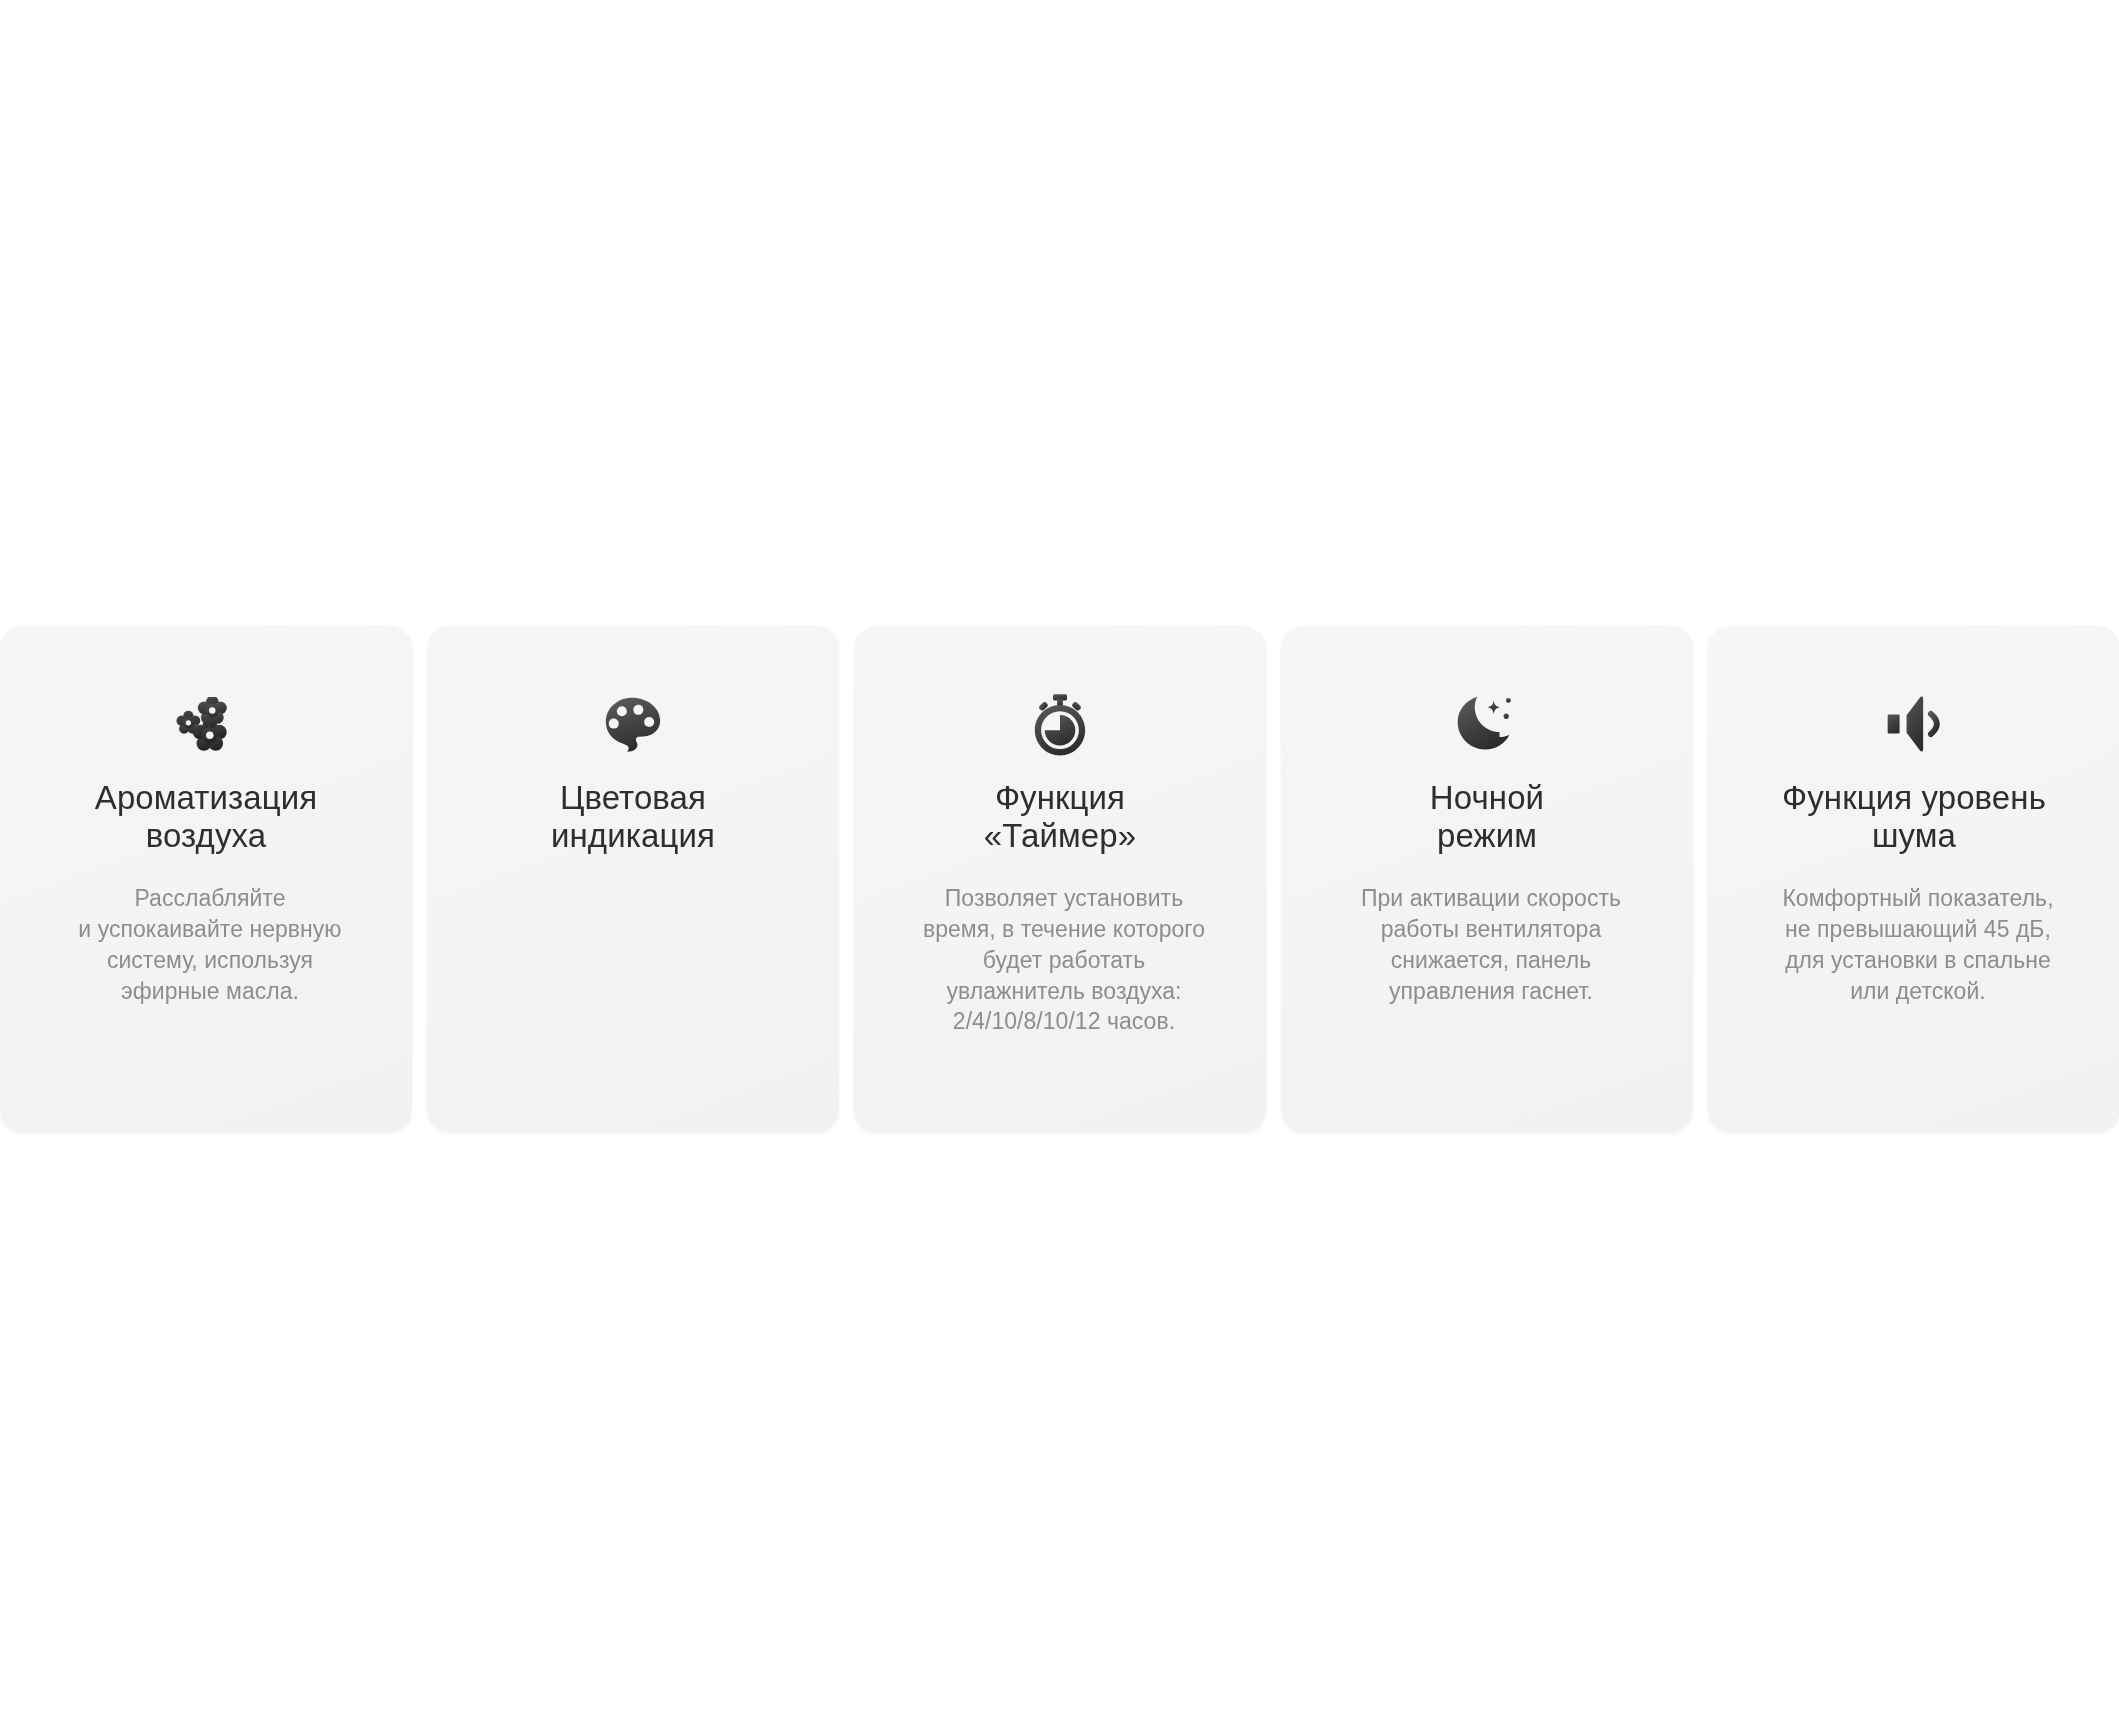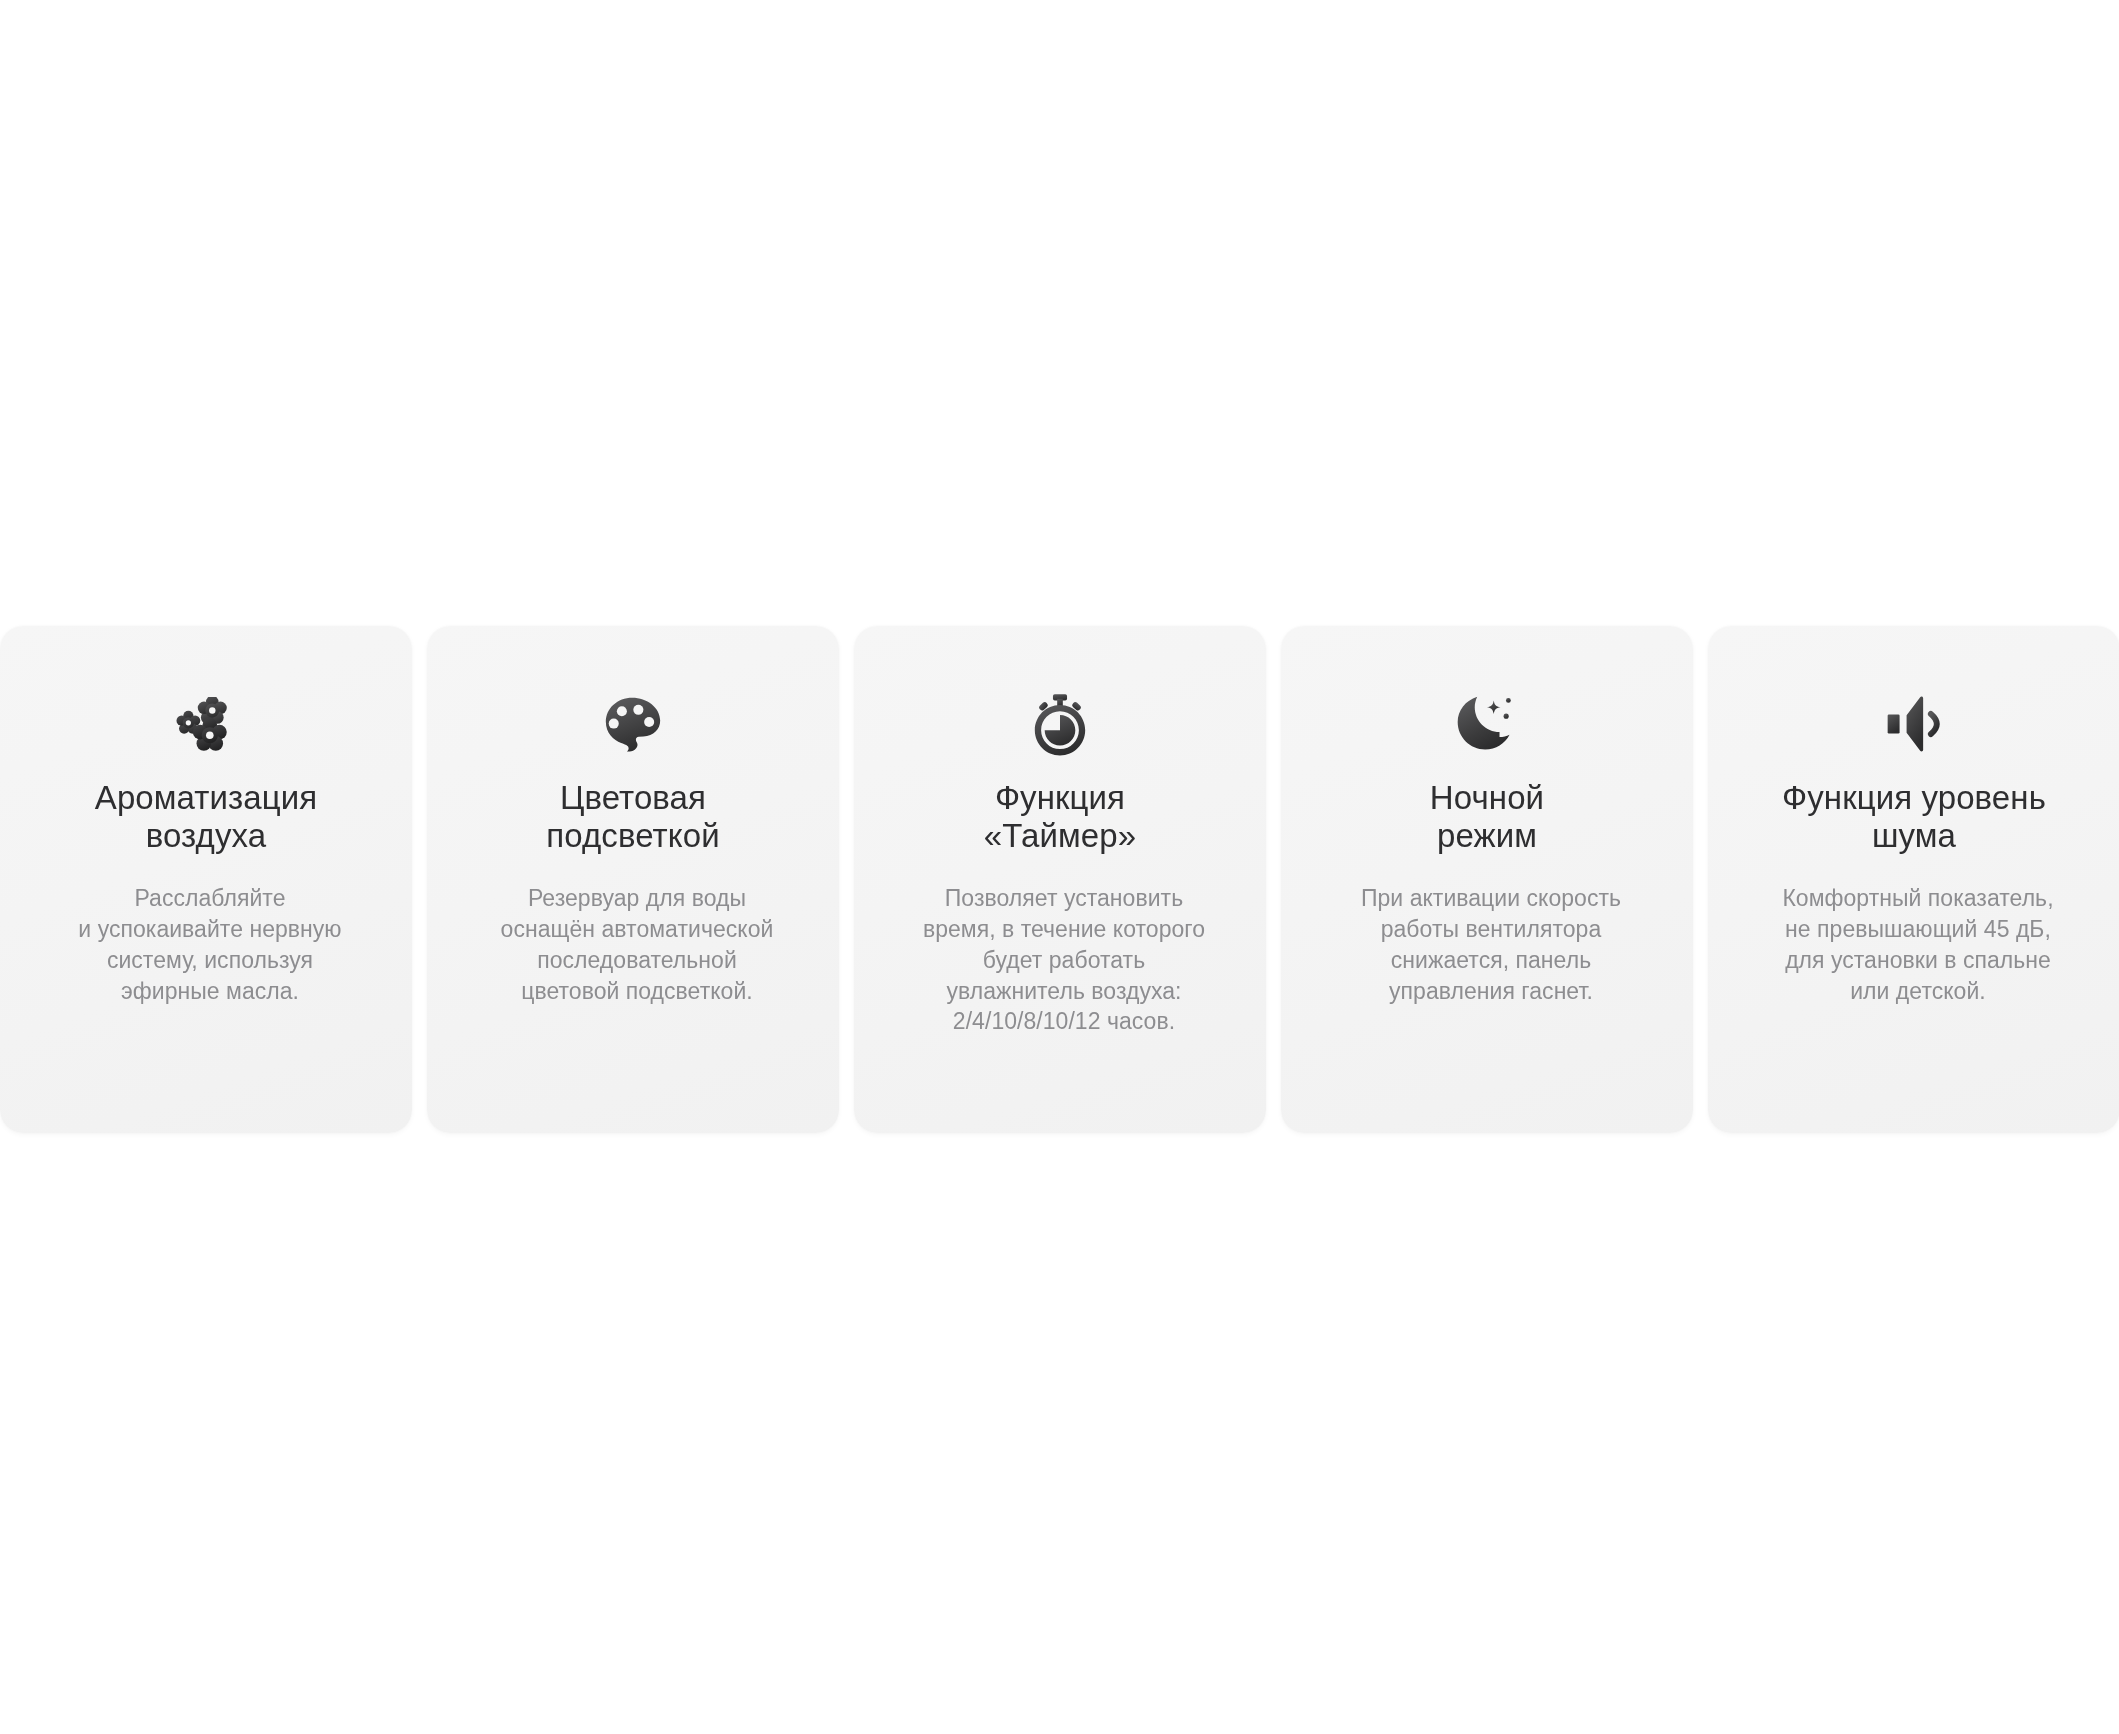--- a/index.html
+++ b/index.html
@@ -152,25 +152,21 @@
           </linearGradient>
         </defs>
         <path d="M34 2C16.3 2 2 14.6 2 31.4c0 13.6 9.3 22.4 18.6 25.6 5.6 1.9 9.1 3.3 9.1 6.4 0 2.6-2.2 3.9-2.2 3.9s5.3 0.9 9.6-2.1c3.7-2.6 4.2-6.6 2.3-9.4-1.8-2.8-0.8-6.1 2.6-6.3l5.6-0.3C60 48.6 68 40.6 68 29.9 68 13.9 52 2 34 2z" fill="url(#gPal)"></path>
         <circle cx="21.5" cy="18.5" r="6.1" fill="#f5f5f5"></circle>
         <circle cx="41.5" cy="16.8" r="6.1" fill="#f5f5f5"></circle>
         <circle cx="11.6" cy="33.5" r="6.1" fill="#f5f5f5"></circle>
         <circle cx="54.6" cy="31.5" r="6.1" fill="#f5f5f5"></circle>
       </svg>
     </div>
     <div class="card-title">Цветовая
-подсветкой</div>
-    <div class="card-body">Резервуар для воды
-оснащён автоматической
-последовательной
-цветовой подсветкой.</div>
+индикация</div>
   </div>
 
   <div class="feature-card">
     <div class="card-icon">
       <svg width="58" height="63" viewBox="0 0 70 76" aria-hidden="true">
         <defs>
           <linearGradient id="gSw" x1="0.2" y1="0" x2="0.6" y2="1">
             <stop offset="0" stop-color="#575759"></stop>
               <stop offset="1" stop-color="#2c2c2d"></stop>
           </linearGradient>

